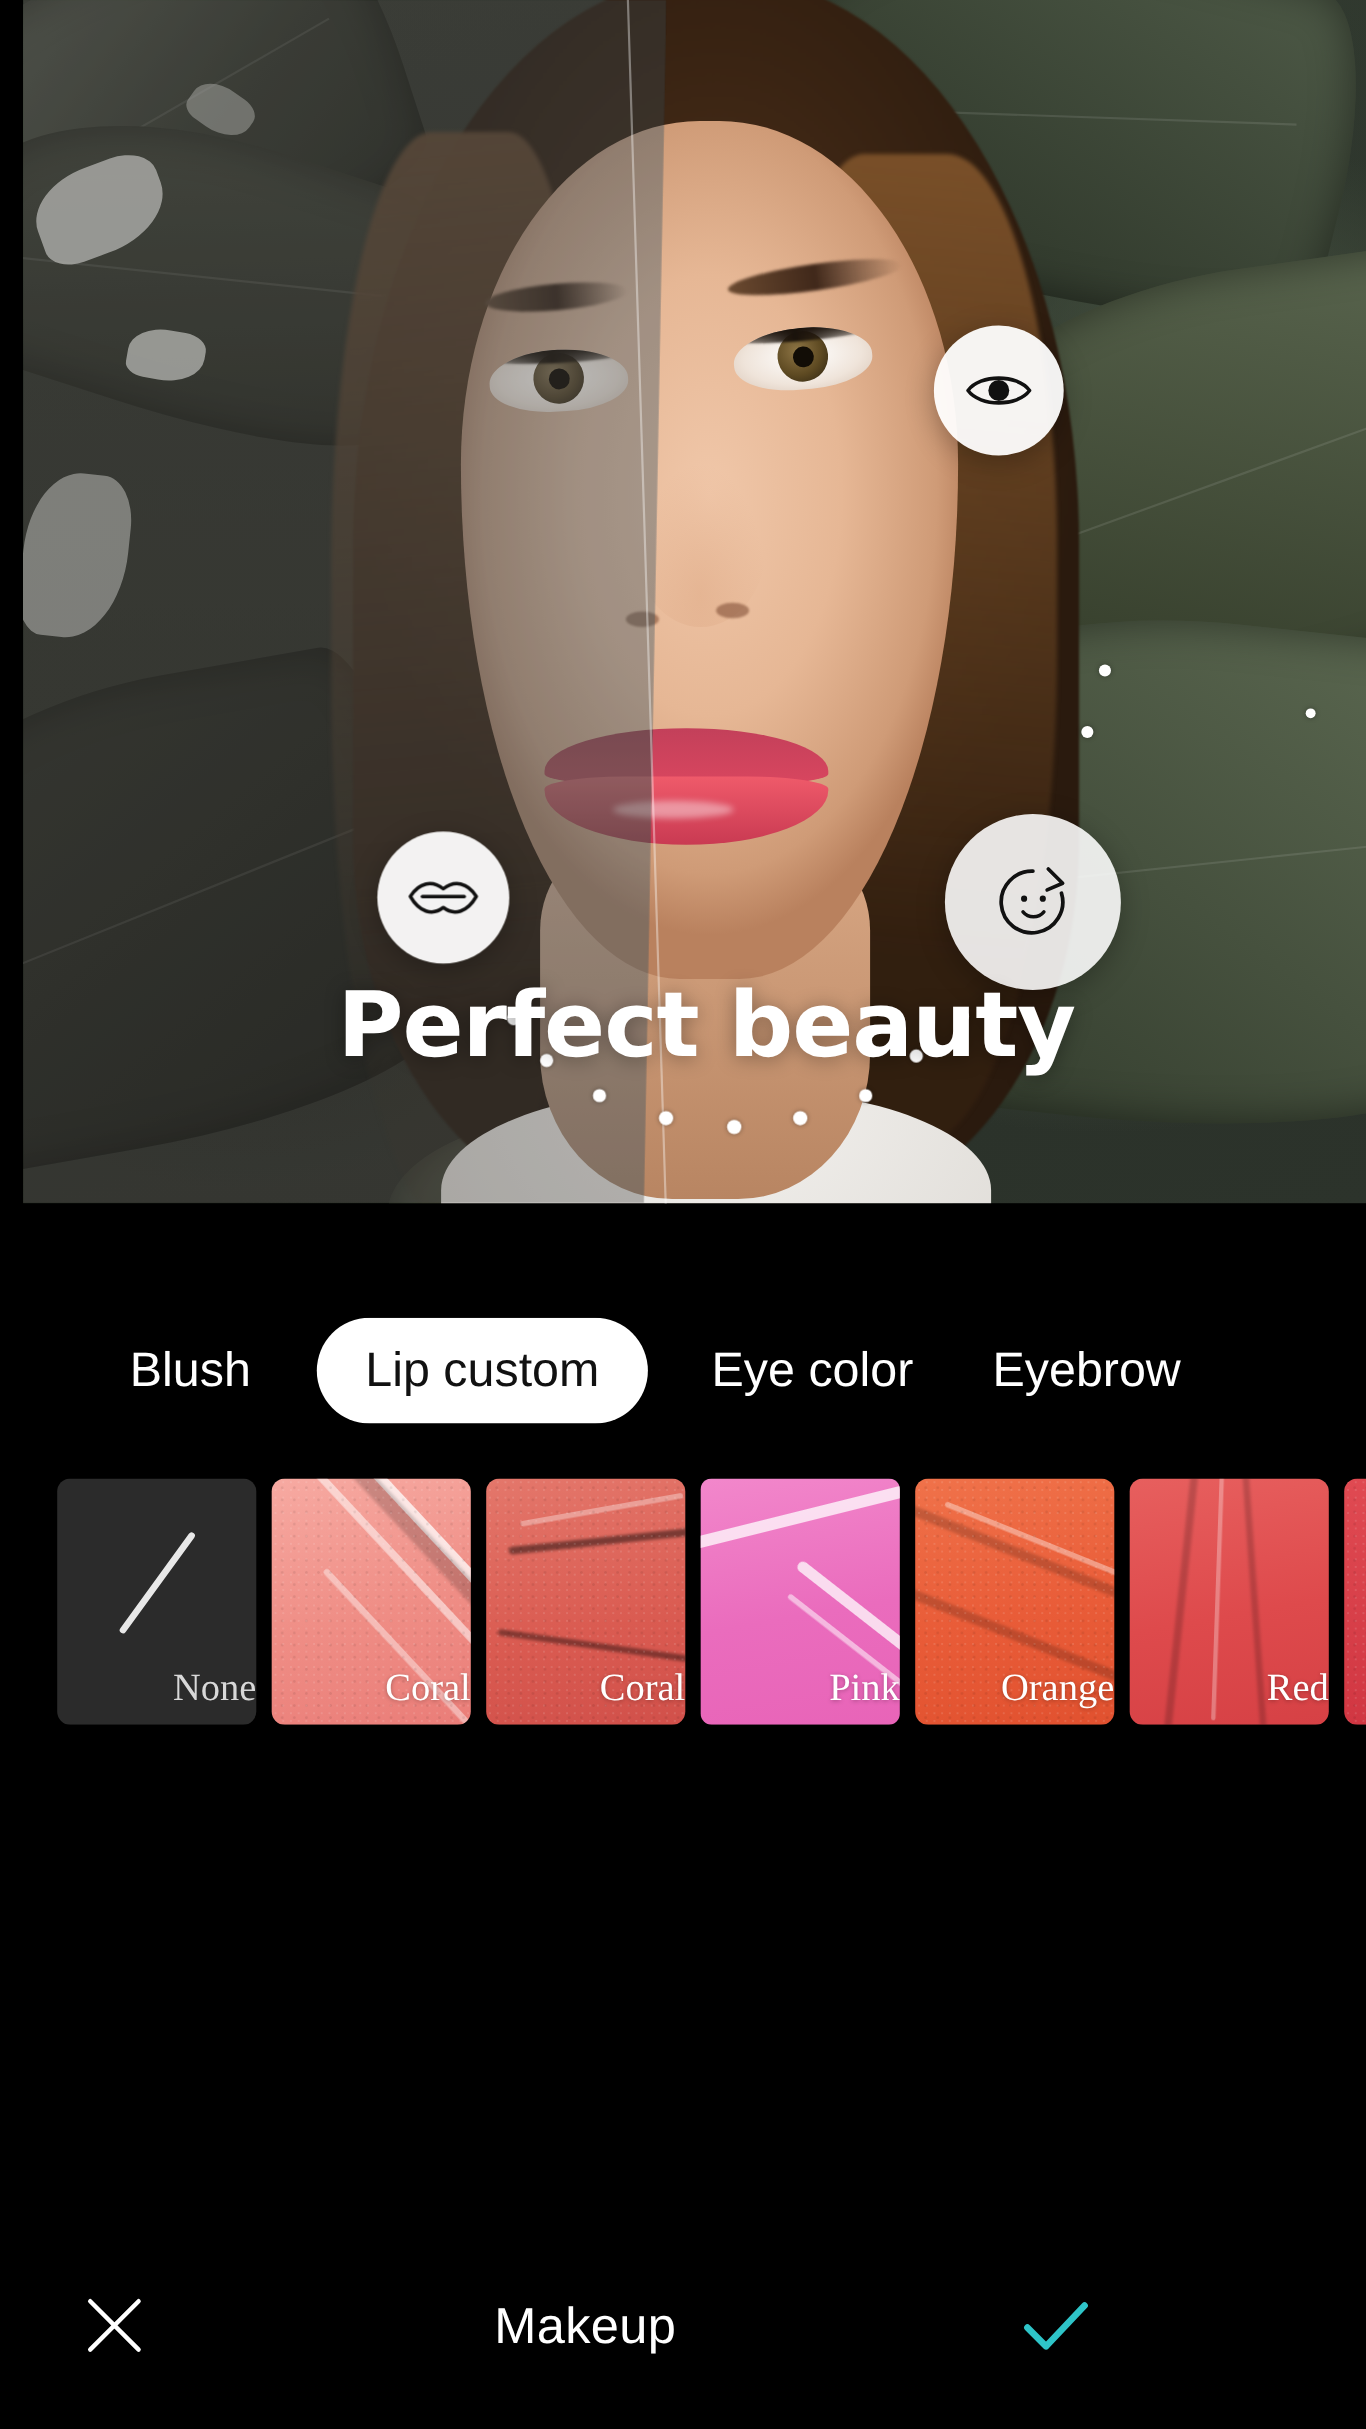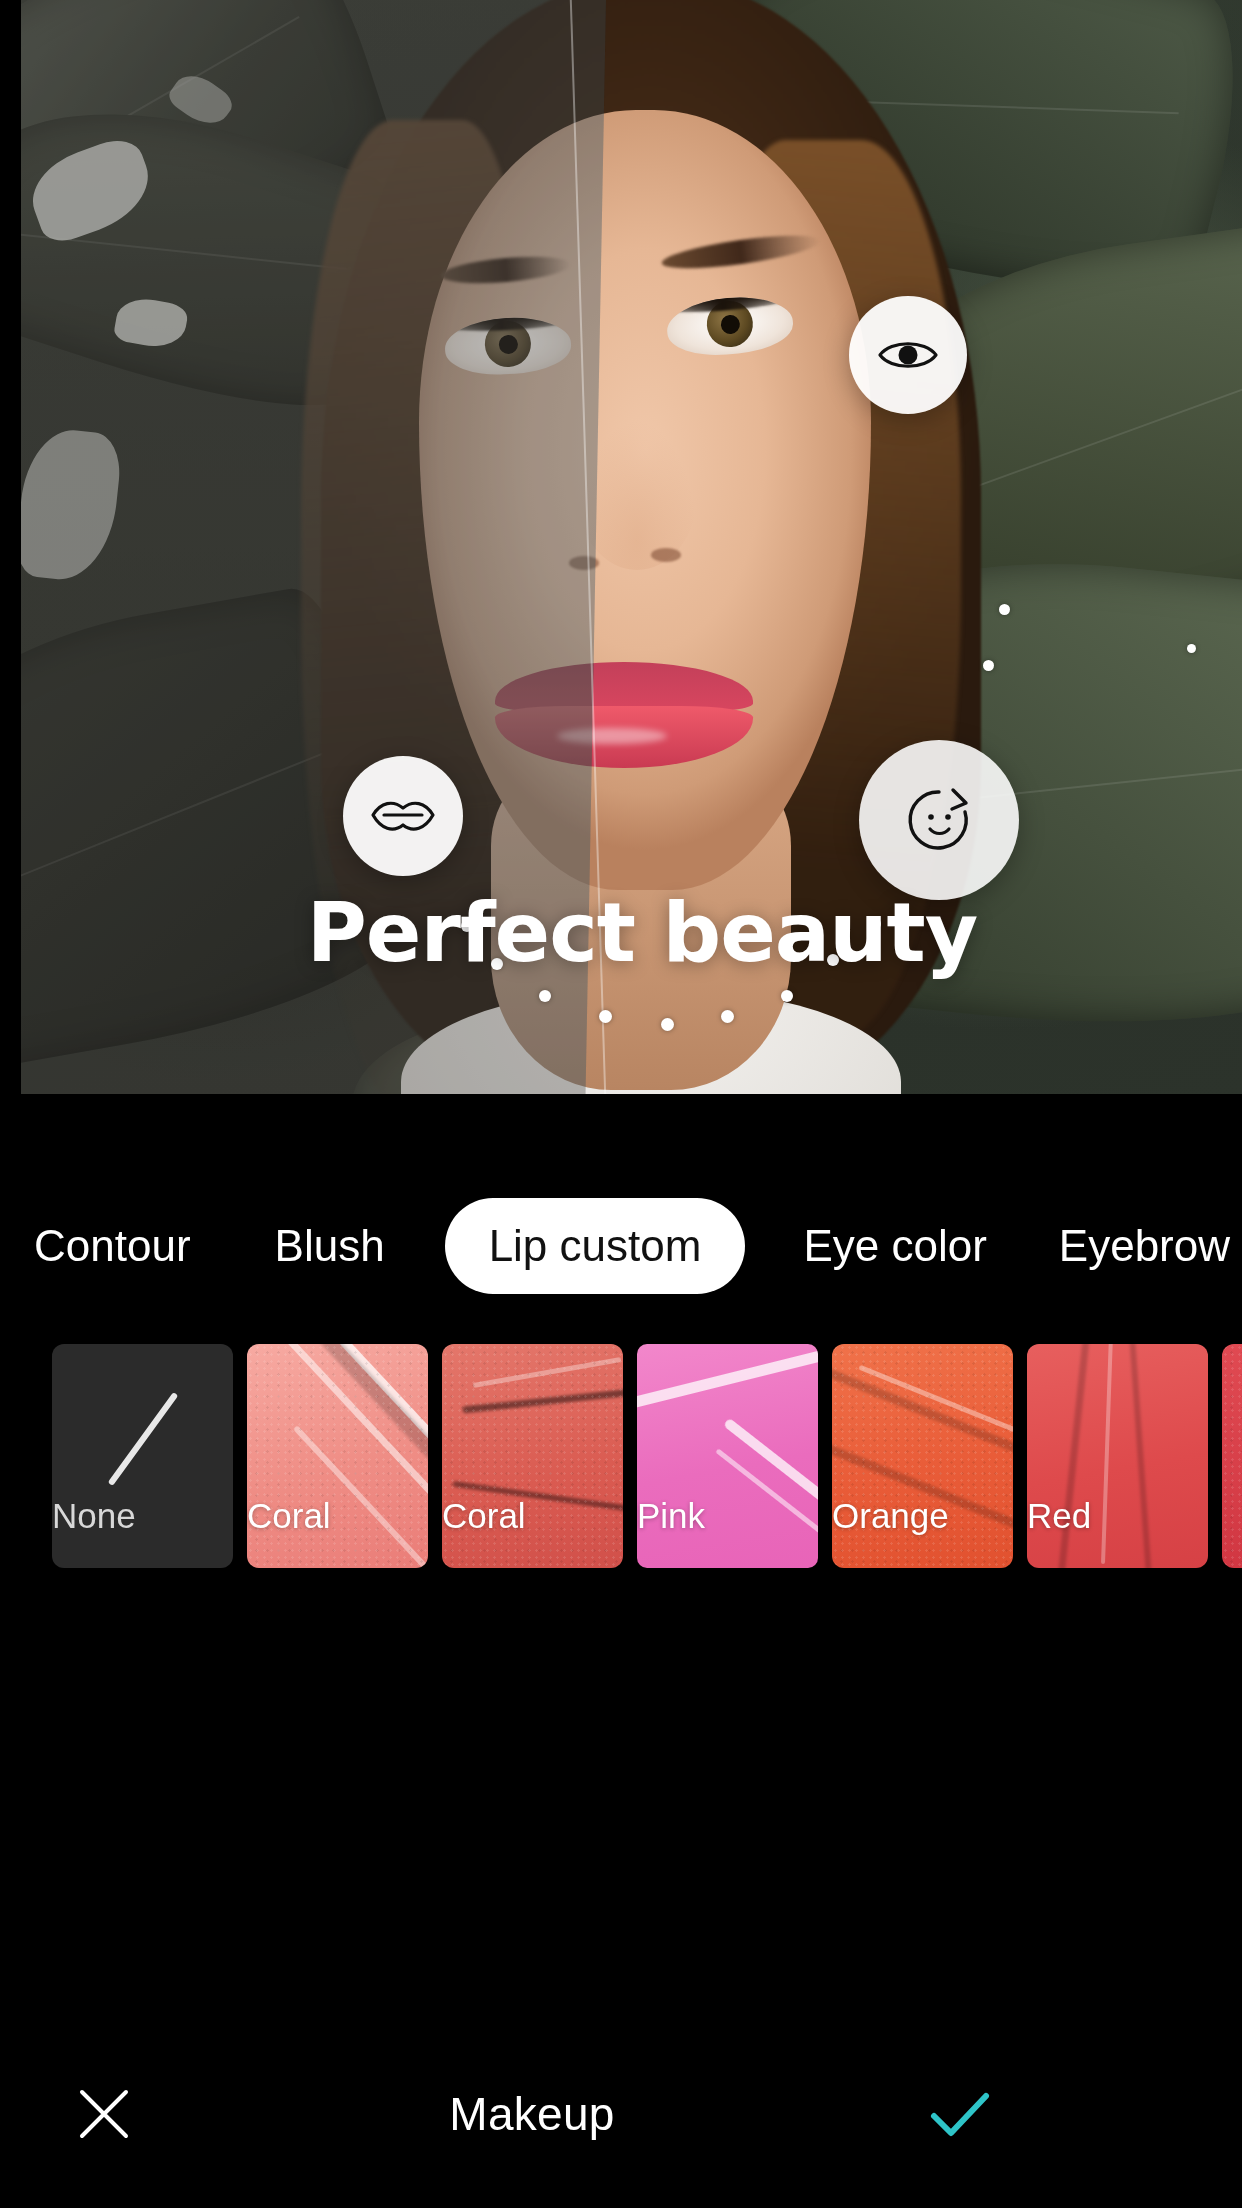--- a/index.html
+++ b/index.html
@@ -235,23 +235,24 @@
     position:absolute; left:0; top:250px; width:1242px; height:224px;
     display:flex; align-items:flex-start; white-space:nowrap; overflow:hidden;
   }
   .swatch {
     position:relative; flex:0 0 auto;
     width:181px; height:224px; border-radius:12px; overflow:hidden;
     margin-right:14px;
   }
   .swatch:first-child { margin-left:52px; }
   .swatch-label {
-    position:absolute; left:0; right:0; bottom:32px;
-    text-align:left; font-size:35px; color:#fff;
+    position:absolute; left:0; right:0; bottom:14px;
+    text-align:right; font-size:35px; color:#fff;
     text-shadow:0 1px 4px rgba(0,0,0,.30);
+    font-family:Liberation Serif, serif;
   }
   .swatch.none {
     background:#2b2b2b;
   }
   .swatch.none .swatch-label { color:#d8d8d8; text-shadow:none; }
   .slash {
     position:absolute; left:50%; top:46%;
     width:6px; height:112px; margin-left:-3px; margin-top:-64px;
     background:#e8e8e8; border-radius:4px;
     transform:rotate(36deg);
@@ -383,21 +384,20 @@
 
   <div class="hero-text">
     <div class="headline">Perfect beauty</div>
   </div>
 </div>
 
 <div class="panel">
 
   <div class="tabs">
     <div style="flex:0 0 34px"></div>
-    <div class="tab">Contour</div>
     <div style="flex:0 0 84px"></div>
     <div class="tab">Blush</div>
     <div style="flex:0 0 60px"></div>
     <div class="tab selected">Lip custom</div>
     <div style="flex:0 0 58px"></div>
     <div class="tab">Eye color</div>
     <div style="flex:0 0 72px"></div>
     <div class="tab">Eyebrow</div>
   </div>
 

